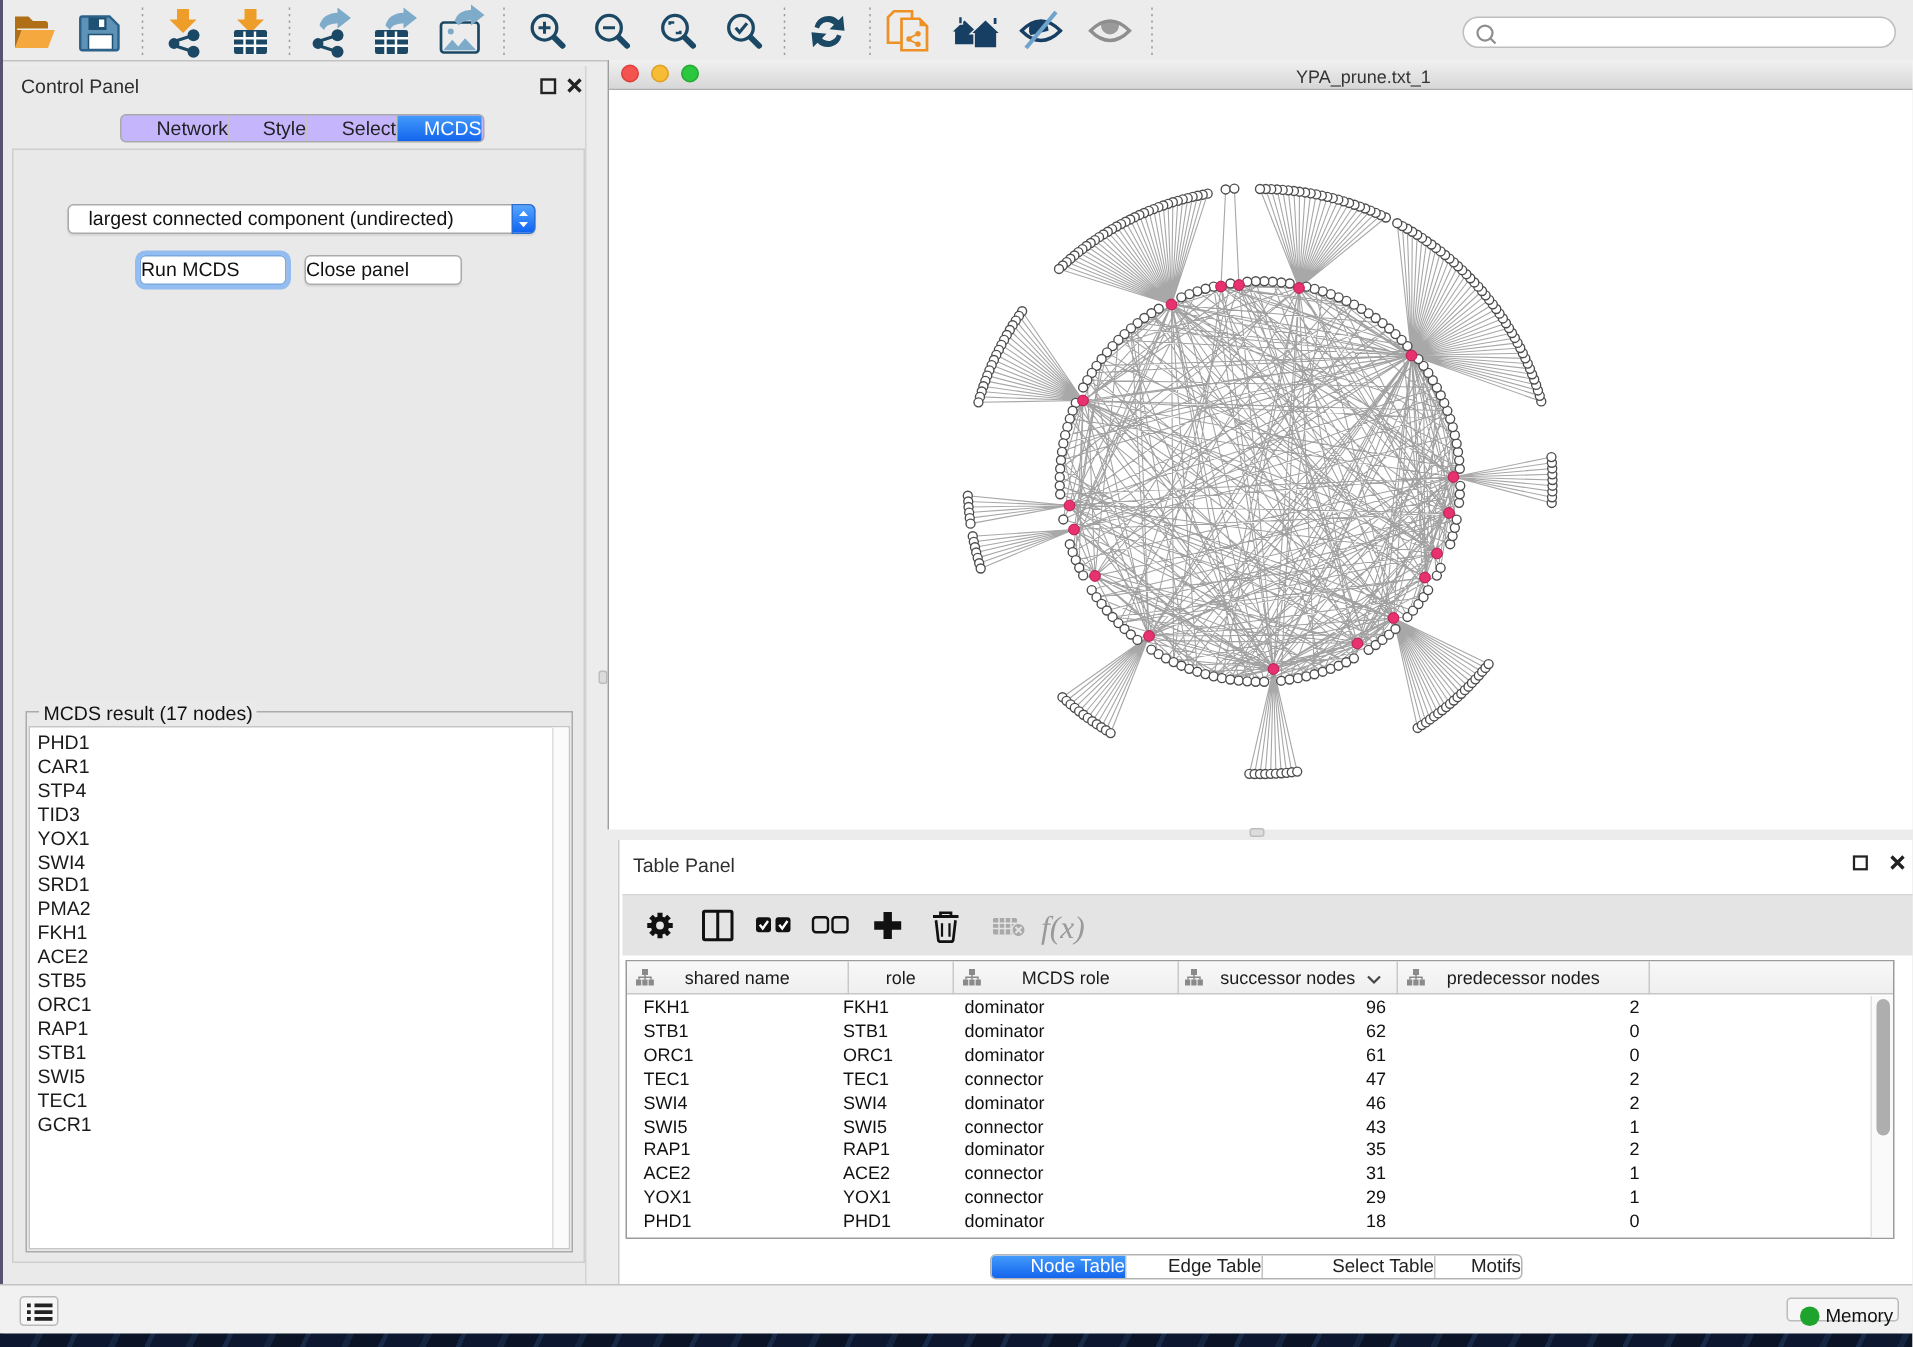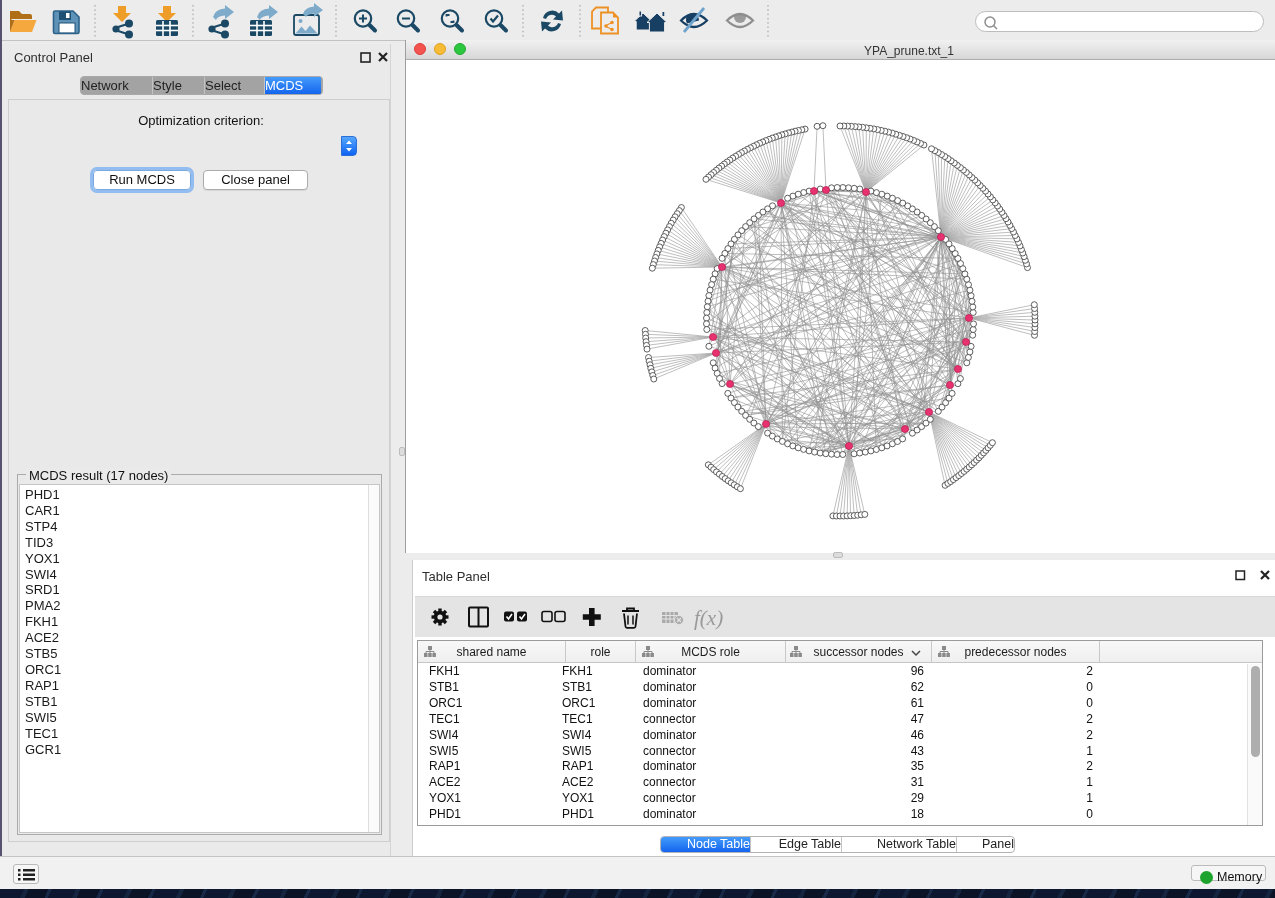--- a/index.html
+++ b/index.html
@@ -1,29 +1,29 @@
 <!DOCTYPE html>
 <html><head><meta charset="utf-8"><title>Cytoscape</title><style>
 *{margin:0;padding:0;box-sizing:border-box}
 html,body{width:1275px;height:898px;overflow:hidden}
 body{font-family:"Liberation Sans",sans-serif;background:#ececec;position:relative;color:#1a1a1a}
 .abs{position:absolute}
 #toolbar{left:0;top:0;width:1275px;height:41px;background:#ececec;border-bottom:1px solid #c2c2c2}
 #search{left:975px;top:11px;width:289px;height:21px;background:#fff;border:1px solid #bdbdbd;border-radius:11px}
 #cpanel{left:2px;top:44px;width:389px;height:812px;background:#eaeaea;border-right:1px solid #d4d4d4}
 .cptitle{left:12px;top:6px;font-size:13px;color:#2e2e2e}
-#tabs{left:78px;top:32px;width:243px;height:19px;border:1px solid #a9a9a9;border-radius:4px;background:#a3a3a3;display:flex;font-size:13px;line-height:17px;text-align:left;overflow:hidden}
+#tabs{left:78px;top:32px;width:243px;height:19px;border:1px solid #a9a9a9;border-radius:4px;background:#c4b5fd;display:flex;font-size:13px;line-height:17px;text-align:right;overflow:hidden}
 #tabs .seg{border-right:1px solid #c3c3c3;color:#222}
 #tabs .seg:last-child{border-right:none}
 #tabs .sel{background:linear-gradient(180deg,#449bfb,#1465ee);color:#fff}
 #cpcontent{left:6px;top:55px;width:382px;height:743px;background:#e9e9e9;border:1px solid #cecece}
 .optlabel{left:0;top:69px;width:398px;text-align:center;font-size:13px;color:#111}
 #dropdown{left:43px;top:92px;width:312px;height:20px;background:#fff;border:1px solid #aaa;border-radius:4px;font-size:13px;line-height:18px;padding-left:13px;color:#111;box-shadow:0 1px 1px rgba(0,0,0,.08)}
 #spinner{left:339px;top:92px;width:16px;height:20px;border-radius:0 4px 4px 0;background:linear-gradient(180deg,#55a6fd,#0e64f2);border:1px solid #2a6fd8}
-.btn{height:20px;background:#fff;border:1px solid #ababab;border-radius:4px;font-size:13px;line-height:18px;text-align:center;color:#111;box-shadow:0 1px 1px rgba(0,0,0,.08)}
+.btn{height:20px;background:#fff;border:1px solid #ababab;border-radius:4px;font-size:13px;line-height:18px;color:#111;box-shadow:0 1px 1px rgba(0,0,0,.08)}
 #runbtn{left:91px;top:126px;width:98px;outline:3px solid #93bdf0;outline-offset:0px;border-color:#7aa8e0}
 #closebtn{left:201px;top:126px;width:105px}
 #fieldset{left:15px;top:430px;width:365px;height:361px;border:1px solid #ababab}
 #legend{left:24px;top:424px;background:#eaeaea;padding:0 3px;font-size:13px;color:#111}
 #mlist{left:17px;top:440px;width:361px;height:349px;background:#fff;border:1px solid #c6c6c6;font-size:13px;line-height:15.9px;padding:2px 0 0 5px}
 #mscroll{left:366px;top:441px;width:11px;height:347px;background:#fbfbfb;border-left:1px solid #ddd}
 #netwin{left:405px;top:40px;width:982px;height:513px;border-left:1px solid #9e9e9e;background:#fff}
 #nettitle{left:0;top:0;width:870px;height:20px;background:linear-gradient(180deg,#f1f1f1,#d7d7d7);border-bottom:1px solid #aeaeae}
 .tl{top:3px;width:12px;height:12px;border-radius:50%}
 #nettext{left:0;top:4px;width:1006px;text-align:center;font-size:12px;color:#343434}
@@ -195,21 +195,21 @@
       <rect x="3" y="3" width="9" height="9" fill="none" stroke="#222" stroke-width="1.6"></rect>
       <path d="M21 3 l8 8 M29 3 l-8 8" stroke="#222" stroke-width="2.2"></path>
     </svg>
 <div class="abs" id="tabs">
       <div class="seg" style="width:72px">Network</div>
       <div class="seg" style="width:52px">Style</div>
       <div class="seg" style="width:60px">Select</div>
       <div class="seg sel" style="width:56px">MCDS</div>
     </div>
 <div class="abs" id="cpcontent"></div>
-<div class="abs optlabel">Optimization criterion:</div>
+<div class="abs" id="dropdown">largest connected component (undirected)</div>
 <div class="abs" id="spinner">
       <svg width="14" height="18" style="position:absolute;left:0;top:0">
         <path d="M4 7 l3-3.5 3 3.5 z M4 11 l3 3.5 3-3.5 z" fill="#fff"></path>
       </svg>
     </div>
 <div class="abs btn" id="runbtn">Run MCDS</div>
 <div class="abs btn" id="closebtn">Close panel</div>
 <div class="abs" id="fieldset"></div>
 <div class="abs" id="legend">MCDS result (17 nodes)</div>
 <div class="abs" id="mlist">PHD1<br>CAR1<br>STP4<br>TID3<br>YOX1<br>SWI4<br>SRD1<br>PMA2<br>FKH1<br>ACE2<br>STB5<br>ORC1<br>RAP1<br>STB1<br>SWI5<br>TEC1<br>GCR1</div>
@@ -754,22 +754,22 @@
         <span class="c4">18</span>
         <span class="c5">0</span>
       </div>
 <div class="abs" id="tscroll">
         <div class="abs" id="tthumb"></div>
       </div>
 </div>
 <div class="abs" id="btabs">
       <div class="seg sel" style="width:90px">Node Table</div>
       <div class="seg" style="width:91px">Edge Table</div>
-      <div class="seg" style="width:115px">Network Table</div>
-      <div class="seg" style="width:57px">Panel</div>
+      <div class="seg" style="width:115px">Select Table</div>
+      <div class="seg" style="width:57px">Motifs</div>
     </div>
 </div>
 
 <div class="abs" id="statusbar">
 <div class="abs" id="listbtn">
       <svg style="position:absolute;left:4px;top:3px" width="18" height="14">
         <g fill="#222">
           <rect x="0" y="1" width="2.5" height="2.5"></rect>
           <rect x="5" y="1" width="12" height="2.5"></rect>
           <rect x="0" y="5.5" width="2.5" height="2.5"></rect>

